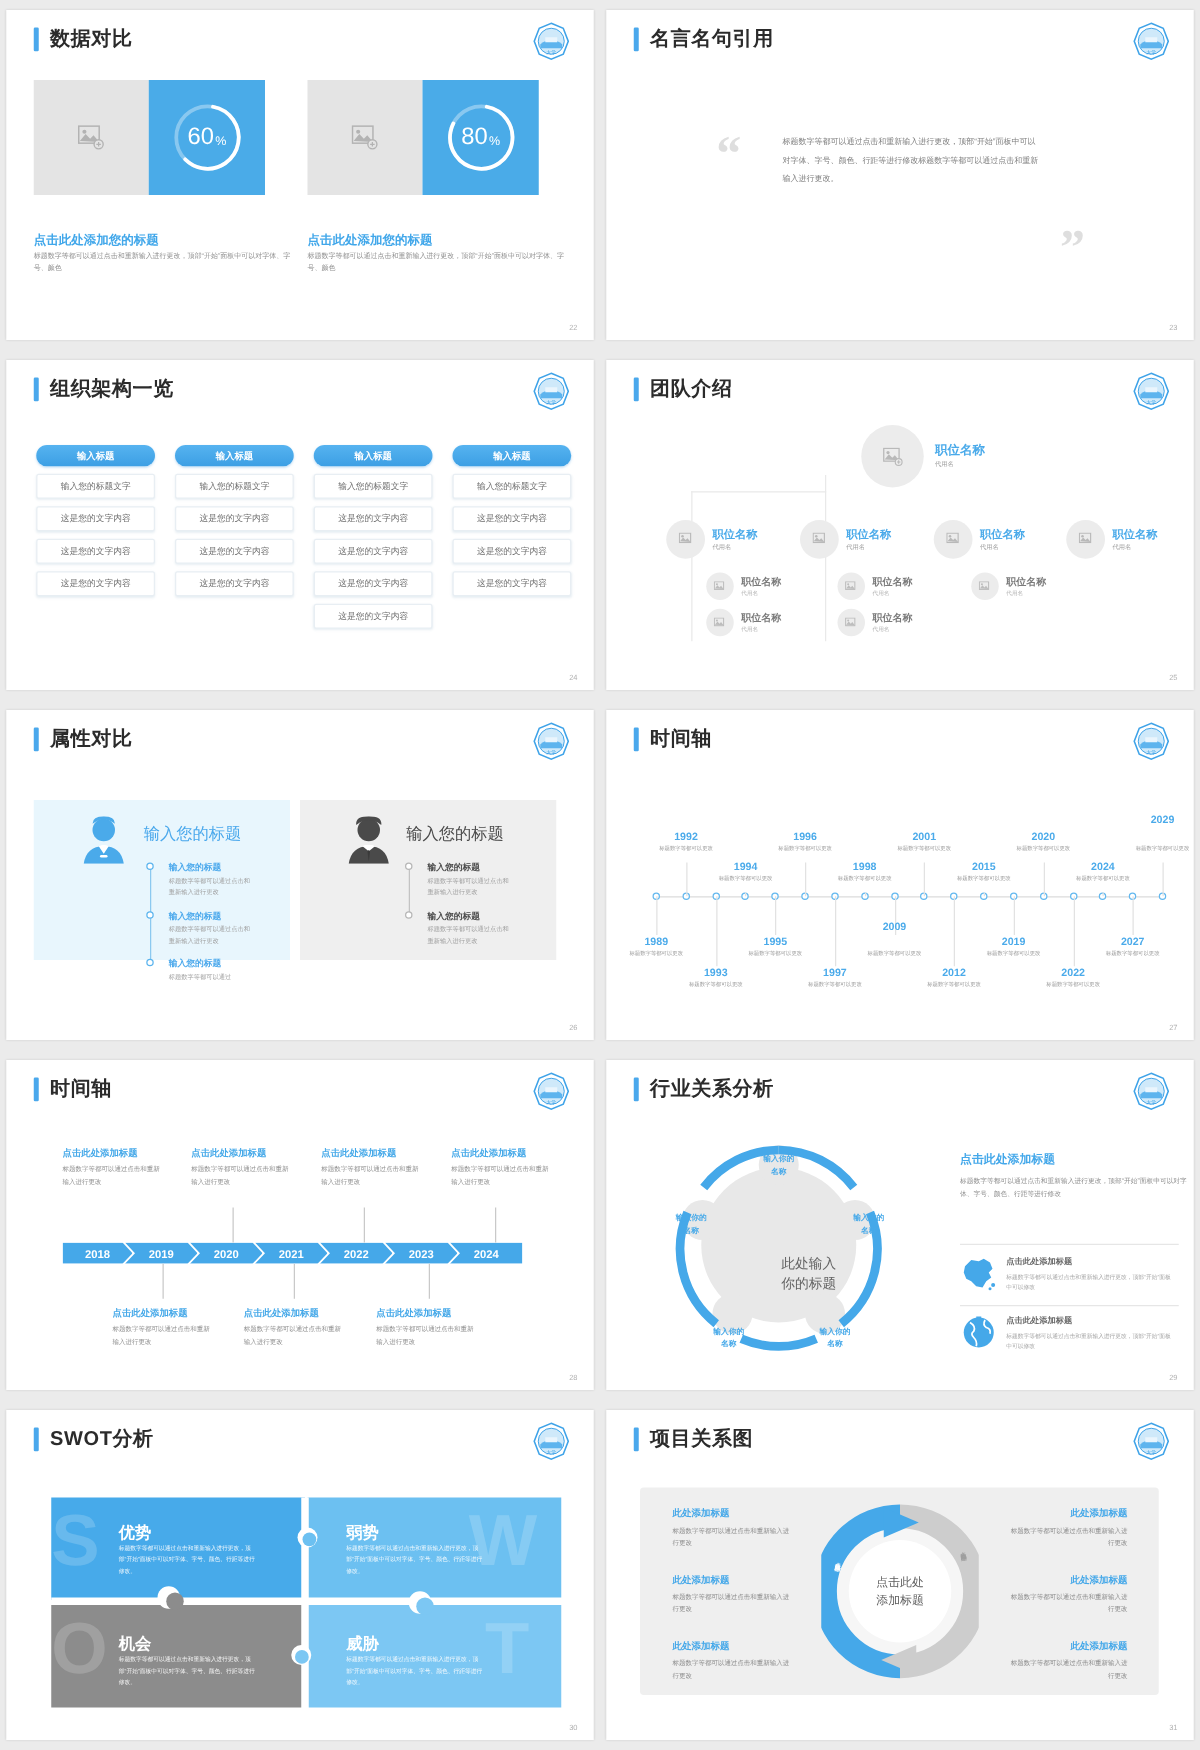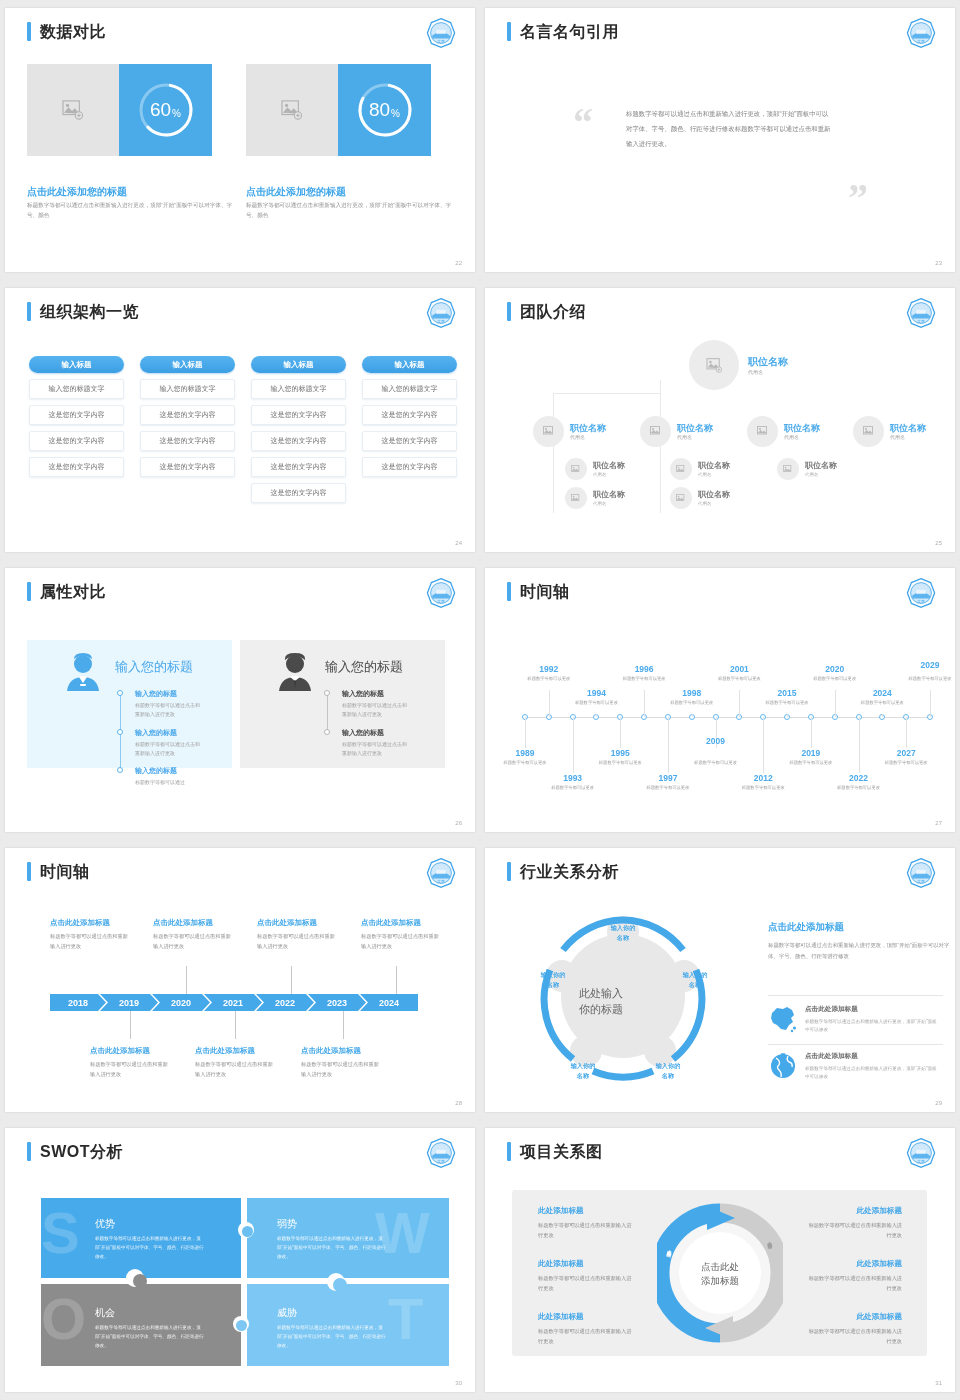--- a/index.html
+++ b/index.html
@@ -90,32 +90,32 @@
   
   .tl2-chip { position:relative; height:17px; background:#45a8e9; color:#fff; font-size:9px;
      font-weight:bold; display:flex; align-items:center; justify-content:center; }
   .tl2-h { position:absolute; font-size:7.5px; font-weight:bold; color:#46a9e9; }
   .tl2-p { position:absolute; font-size:5.2px; color:#8f8f8f; line-height:1.85; width:80px;}
   .tl2-stem { position:absolute; width:1px; background:#c9c9c9; }
 
   
   .gear-label { position:absolute; font-size:6.2px; font-weight:bold; color:#46a9e9;
      text-align:center; width:56px; line-height:1.55; }
-  .gear-center { position:absolute; text-align:left; font-size:11px; color:#636363;
-     line-height:1.45; }
+  .gear-center { position:absolute; text-align:right; font-size:11px; color:#636363;
+     line-height:1.45;margin-top:18px; }
   .s29-h { position:absolute; font-size:9.5px; font-weight:bold; color:#44a8ea; }
   .s29-p { position:absolute; font-size:5.4px; color:#8f8f8f; line-height:2; width:190px;}
   .s29-ih { font-size:6.6px; font-weight:bold; color:#6b6b6b; }
   .s29-ip { font-size:4.6px; color:#a5a5a5; line-height:1.8; margin-top:2px;}
 
   
   .swot-q { position:absolute; width:203px; height:82px; }
   .swot-letter { position:absolute; font-size:58px; font-weight:bold; line-height:1;
      color:rgba(255,255,255,0.18); }
-  .swot-h { position:absolute; font-size:10px; font-weight:normal; color:#fff; }
+  .swot-h { position:absolute; font-size:13px; font-weight:bold; color:#fff; }
   .swot-p { position:absolute; font-size:4.6px; color:rgba(255,255,255,0.92); line-height:2; width:112px;}
 
   
   .pr-h { position:absolute; font-size:7.6px; font-weight:bold; color:#45a8e9; }
   .pr-p { position:absolute; font-size:5.2px; color:#8b8b8b; line-height:1.95; width:98px;}
   .pr-center { position:absolute; text-align:center; font-size:9.5px; color:#5d5d5d; line-height:1.5;}
   .pr-arc-text { position:absolute; font-size:4.8px; letter-spacing:0.4px; }
 </style>
 </head>
 <body>
@@ -521,21 +521,21 @@
         <div class="tl-stem" style="left: 302.059px; top: 146px; height: 3px;"></div>
         <div class="tl-year" style="left: 278.059px; top: 120px;">2015</div>
         <div class="tl-desc" style="left: 278.059px; top: 131px;">标题数字等都可以更改</div>
         <div class="tl-stem" style="left: 349.706px; top: 122px; height: 27px;"></div>
         <div class="tl-year" style="left: 325.706px; top: 96px;">2020</div>
         <div class="tl-desc" style="left: 325.706px; top: 107px;">标题数字等都可以更改</div>
         <div class="tl-stem" style="left: 397.353px; top: 146px; height: 3px;"></div>
         <div class="tl-year" style="left: 373.353px; top: 120px;">2024</div>
         <div class="tl-desc" style="left: 373.353px; top: 131px;">标题数字等都可以更改</div>
         <div class="tl-stem" style="left: 445px; top: 122px; height: 27px;"></div>
-        <div class="tl-year" style="left: 421px; top: 92px;">2029</div>
+        <div class="tl-year" style="left: 421px; top: 82px;">2029</div>
         <div class="tl-desc" style="left: 421px; top: 107px;">标题数字等都可以更改</div>
         <div class="tl-stem" style="left: 40px; top: 149px; height: 31px;"></div>
         <div class="tl-year" style="left: 16px; top: 180px;">1989</div>
         <div class="tl-desc" style="left: 16px; top: 191px;">标题数字等都可以更改</div>
         <div class="tl-stem" style="left: 87.6471px; top: 149px; height: 56px;"></div>
         <div class="tl-year" style="left: 63.6471px; top: 205px;">1993</div>
         <div class="tl-desc" style="left: 63.6471px; top: 216px;">标题数字等都可以更改</div>
         <div class="tl-stem" style="left: 135.294px; top: 149px; height: 31px;"></div>
         <div class="tl-year" style="left: 111.294px; top: 180px;">1995</div>
         <div class="tl-desc" style="left: 111.294px; top: 191px;">标题数字等都可以更改</div>

